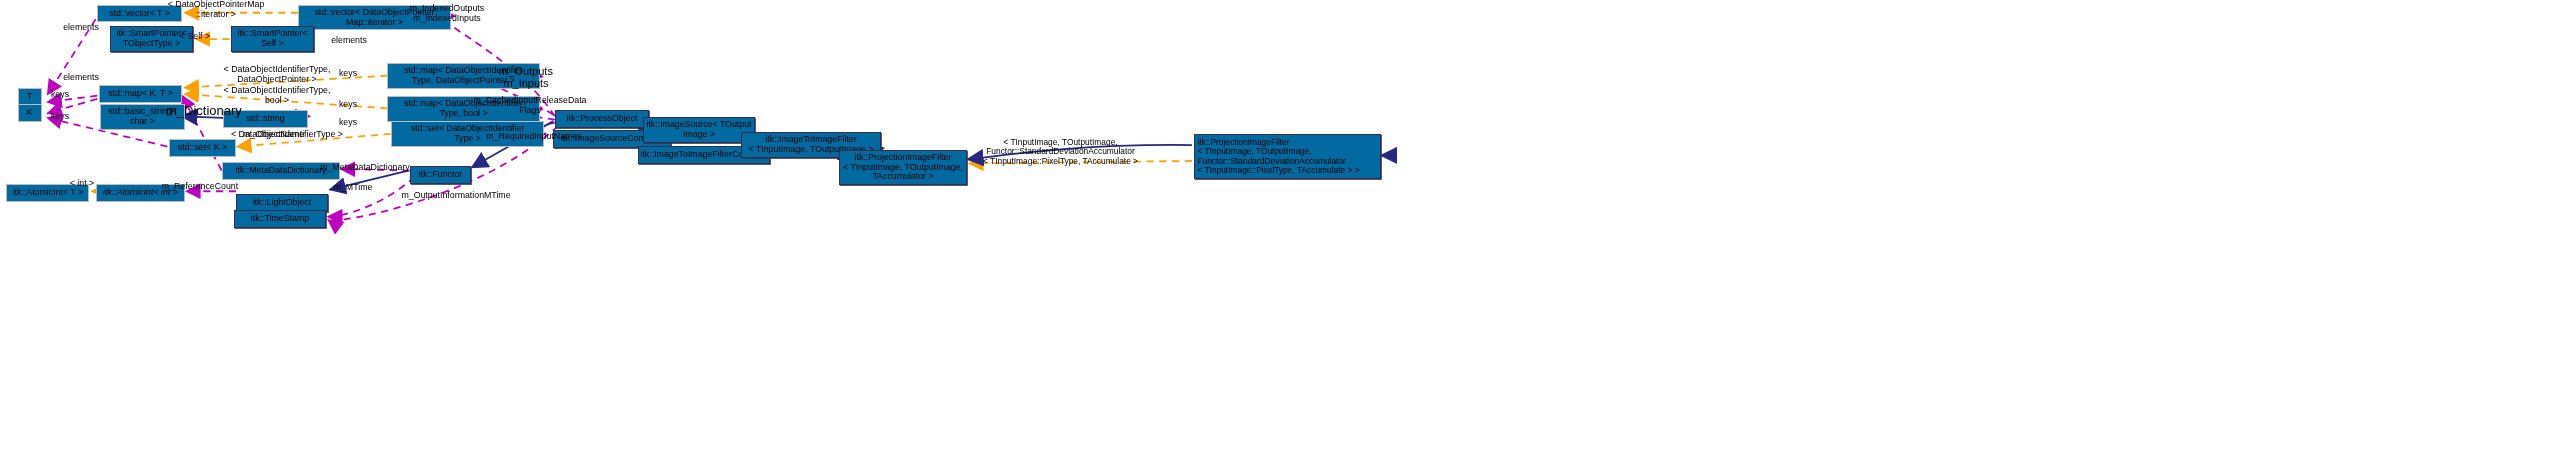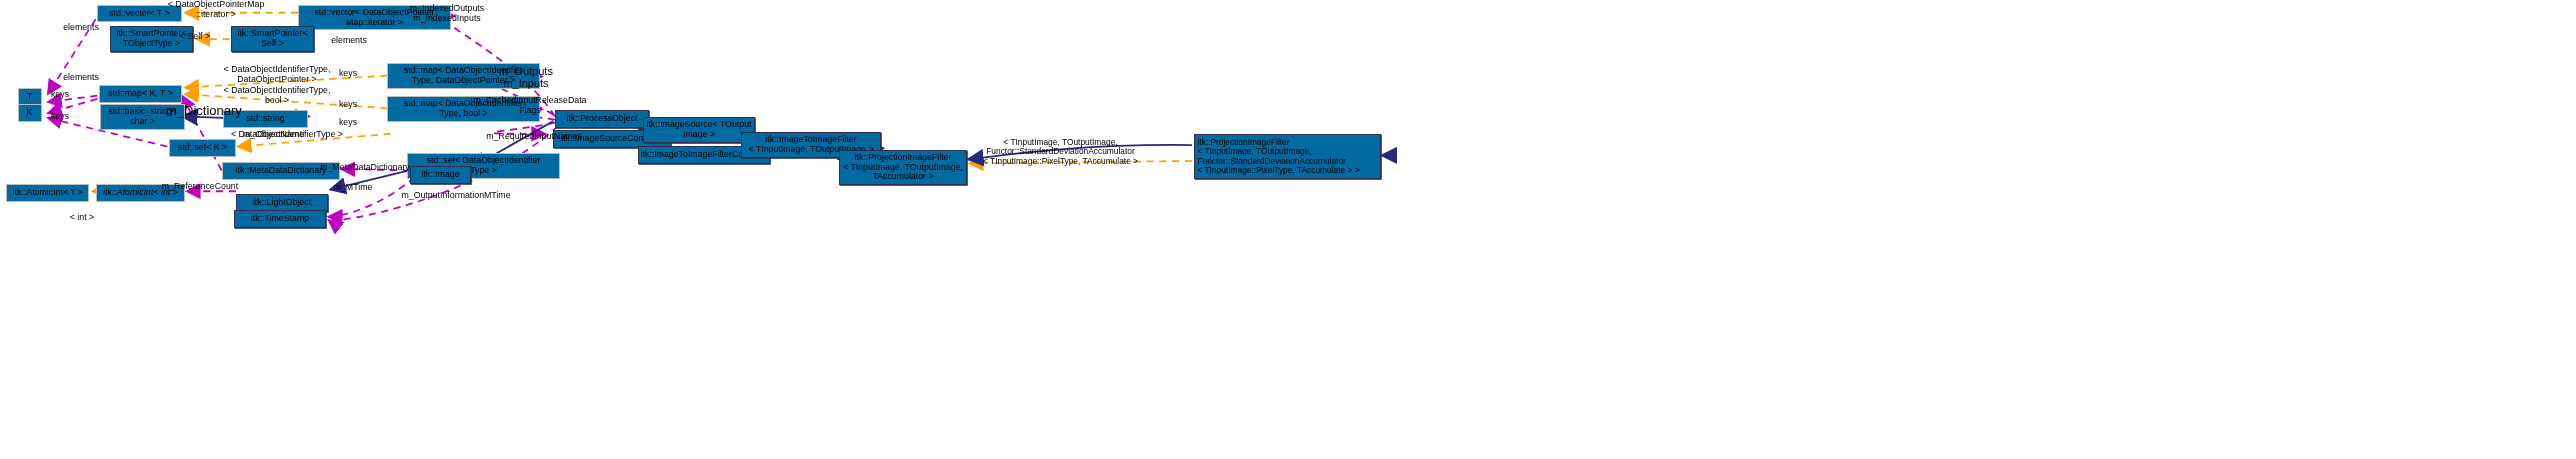--- a/index.html
+++ b/index.html
@@ -142,34 +142,34 @@
   <div class="node light" style="left:169px;top:139px;width:67px;height:17.5px;font-size:8.8px;">std::set&lt; K &gt;</div>
 
   <div class="node light" style="left:223px;top:110px;width:85px;height:17.5px;font-size:8.8px;">std::string</div>
 
   <div class="node light" style="left:387px;top:63px;width:153px;height:25.5px;font-size:8.8px;">std::map&lt; DataObjectIdentifier
 Type, DataObjectPointer &gt;</div>
 
   <div class="node light" style="left:387px;top:96px;width:153px;height:25.5px;font-size:8.8px;">std::map&lt; DataObjectIdentifier
 Type, bool &gt;</div>
 
-  <div class="node light" style="left:407px;top:121px;width:153px;height:25.5px;font-size:8.8px;margin-top:32px;">std::set&lt; DataObjectIdentifier
+  <div class="node light" style="left:391px;top:121px;width:153px;height:25.5px;font-size:8.8px;">std::set&lt; DataObjectIdentifier
 Type &gt;</div>
 
   <div class="node light" style="left:222px;top:162px;width:118px;height:17.5px;font-size:8.8px;">itk::MetaDataDictionary</div>
 
   <div class="node light" style="left:6.4px;top:184px;width:83px;height:17.5px;font-size:8.8px;">itk::AtomicInt&lt; T &gt;</div>
 
   <div class="node light" style="left:96px;top:184px;width:89px;height:17.5px;font-size:8.8px;font-style:italic;">itk::AtomicInt&lt; int &gt;</div>
 
   <div class="node dark" style="left:236px;top:194px;width:92px;height:17.5px;font-size:8.8px;">itk::LightObject</div>
 
   <div class="node dark" style="left:234px;top:210px;width:92px;height:17.5px;font-size:8.8px;">itk::TimeStamp</div>
 
-  <div class="node dark" style="left:410px;top:166px;width:61px;height:17.5px;font-size:8.8px;">itk::Image</div>
+  <div class="node dark" style="left:410px;top:166px;width:61px;height:17.5px;font-size:8.8px;">itk::Functor</div>
 
   <div class="node dark" style="left:555px;top:110px;width:94px;height:17.5px;font-size:8.8px;">itk::ProcessObject</div>
 
   <div class="node dark" style="left:553px;top:130px;width:118px;height:17.5px;font-size:8.8px;">itk::ImageSourceCommon</div>
 
   <div class="node dark" style="left:643px;top:117px;width:112px;height:25.5px;font-size:8.8px;">itk::ImageSource&lt; TOutput
 Image &gt;</div>
 
   <div class="node dark" style="left:638px;top:146px;width:132px;height:17.5px;font-size:8.8px;">itk::ImageToImageFilterCommon</div>
 
@@ -227,21 +227,21 @@
 
   <div class="edge-label" style="left:466px;top:96px;width:128px;font-size:8.8px;">m_CachedInputReleaseData
 Flags</div>
 
   <div class="edge-label" style="left:478px;top:132px;width:112px;font-size:8.8px;">m_RequiredInputNames</div>
 
   <div class="edge-label" style="left:313px;top:163px;width:104px;font-size:8.8px;">m_MetaDataDictionary</div>
 
   <div class="edge-label" style="left:156px;top:182px;width:88px;font-size:8.8px;">m_ReferenceCount</div>
 
-  <div class="edge-label" style="left:62px;top:179px;width:40px;font-size:8.8px;margin-top:34px;">&lt; int &gt;</div>
+  <div class="edge-label" style="left:62px;top:179px;width:40px;font-size:8.8px;">&lt; int &gt;</div>
 
   <div class="edge-label" style="left:325px;top:183px;width:56px;font-size:8.8px;">m_MTime</div>
 
   <div class="edge-label" style="left:392px;top:191px;width:128px;font-size:8.8px;">m_OutputInformationMTime</div>
 
   <div class="edge-label" style="left:967px;top:138px;width:187px;font-size:8.4px;">&lt; TInputImage, TOutputImage,
  Functor::StandardDeviationAccumulator
 &lt; TInputImage::PixelType, TAccumulate &gt;</div>
 
 </div>

